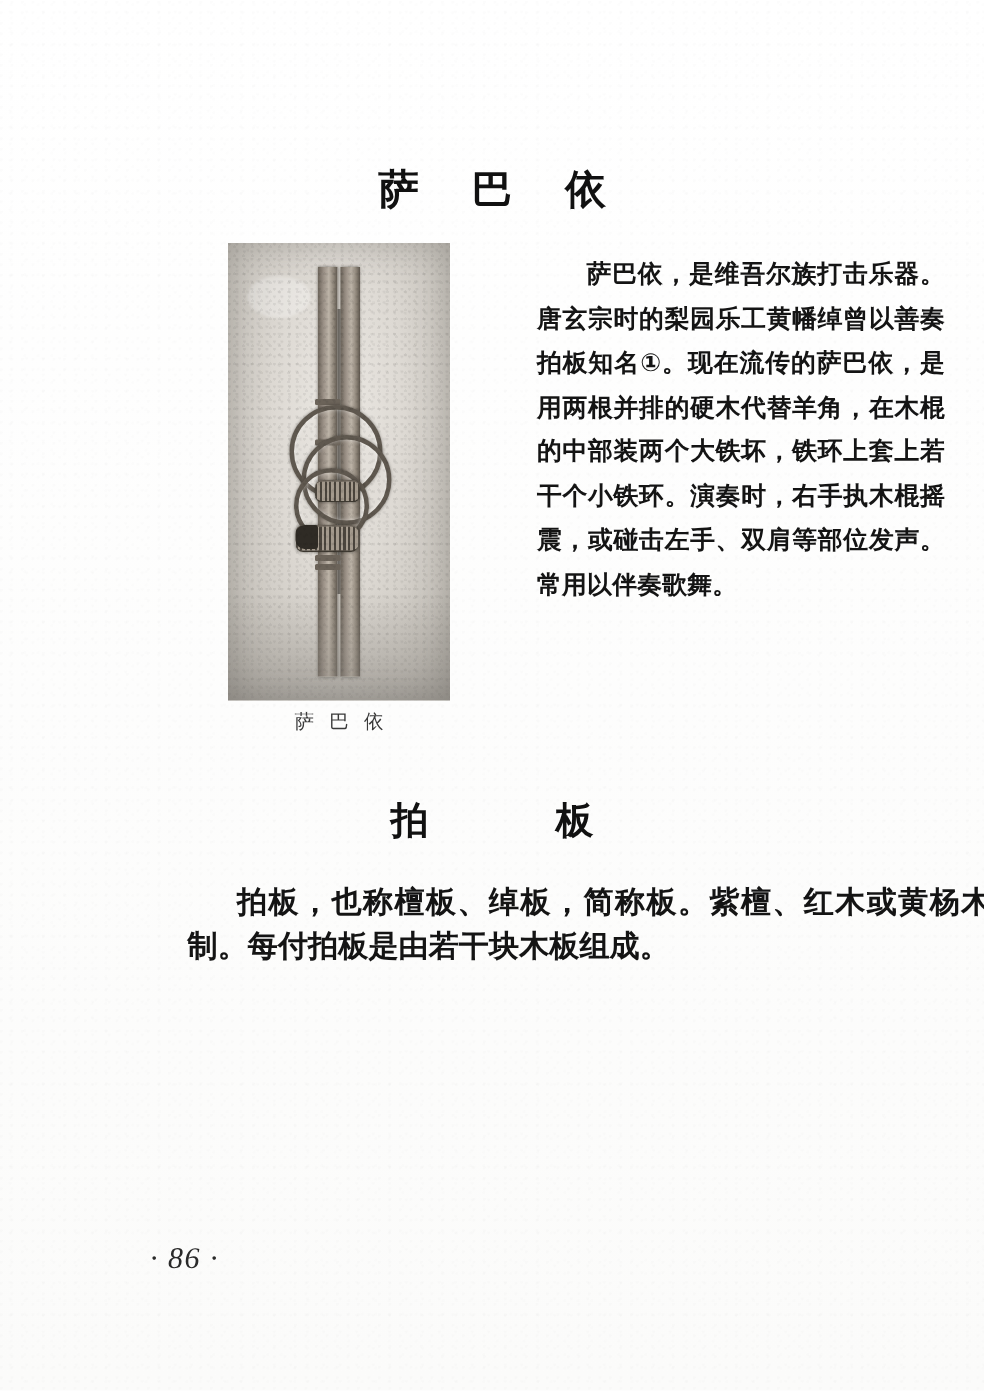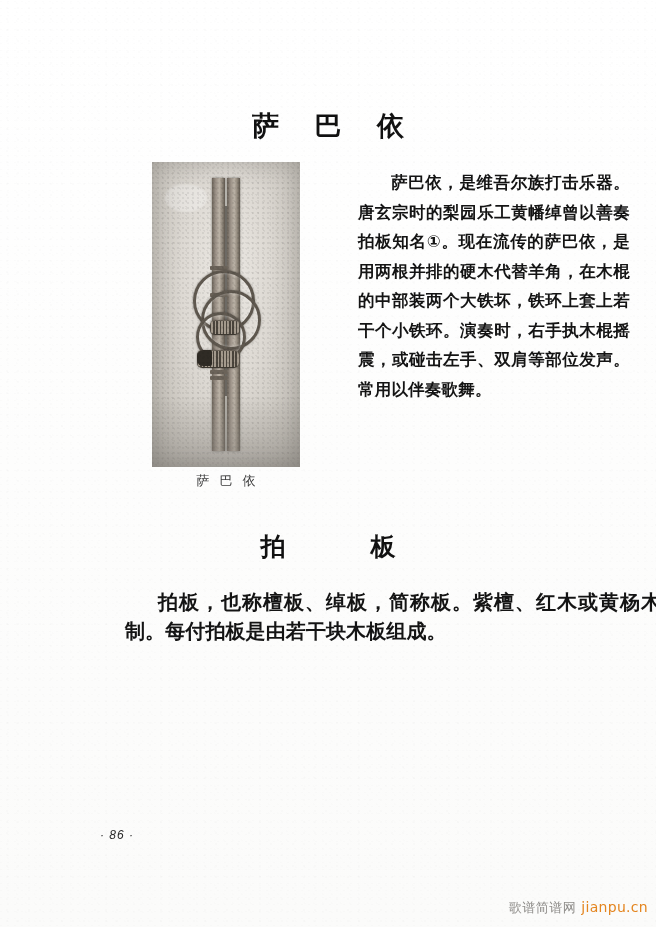--- a/index.html
+++ b/index.html
@@ -221,23 +221,23 @@
     margin: 0 0 5px 0;
     text-indent: 33px;
   }
   .body-block p:last-child { margin-bottom: 0; }
 
   
   .page-number {
     position: absolute;
     left: 100px;
     top: 828px;
-    font-family: Liberation Sans, sans-serif;
+    font-family: Liberation Serif, serif;
     font-style: italic;
-    font-size: 12px;
+    font-size: 20px;
     color: #2a2a2a;
     letter-spacing: 1px;
   }
 
   
   .watermark {
     position: absolute;
     right: 8px;
     top: 899px;
     display: flex;
@@ -297,18 +297,14 @@
   <div class="side-column">萨巴依，是维吾尔族打击乐器。唐玄宗时的梨园乐工黄幡绰曾以善奏拍板知名①。现在流传的萨巴依，是用两根并排的硬木代替羊角，在木棍的中部装两个大铁坏，铁环上套上若干个小铁环。演奏时，右手执木棍摇震，或碰击左手、双肩等部位发声。常用以伴奏歌舞。</div>
 
   <div class="section-title-2">拍　板</div>
 
   <div class="body-block">
     <p>拍板，也称檀板、绰板，简称板。紫檀、红木或黄杨木制。每付拍板是由若干块木板组成。</p>
   </div>
 
   <div class="page-number">· 86 ·</div>
 
-  <div class="watermark">
-    <span class="wm-cn">歌谱简谱网</span>
-    <span class="wm-url">jianpu.cn</span>
-  </div>
 
 </div>
 
 </body></html>

